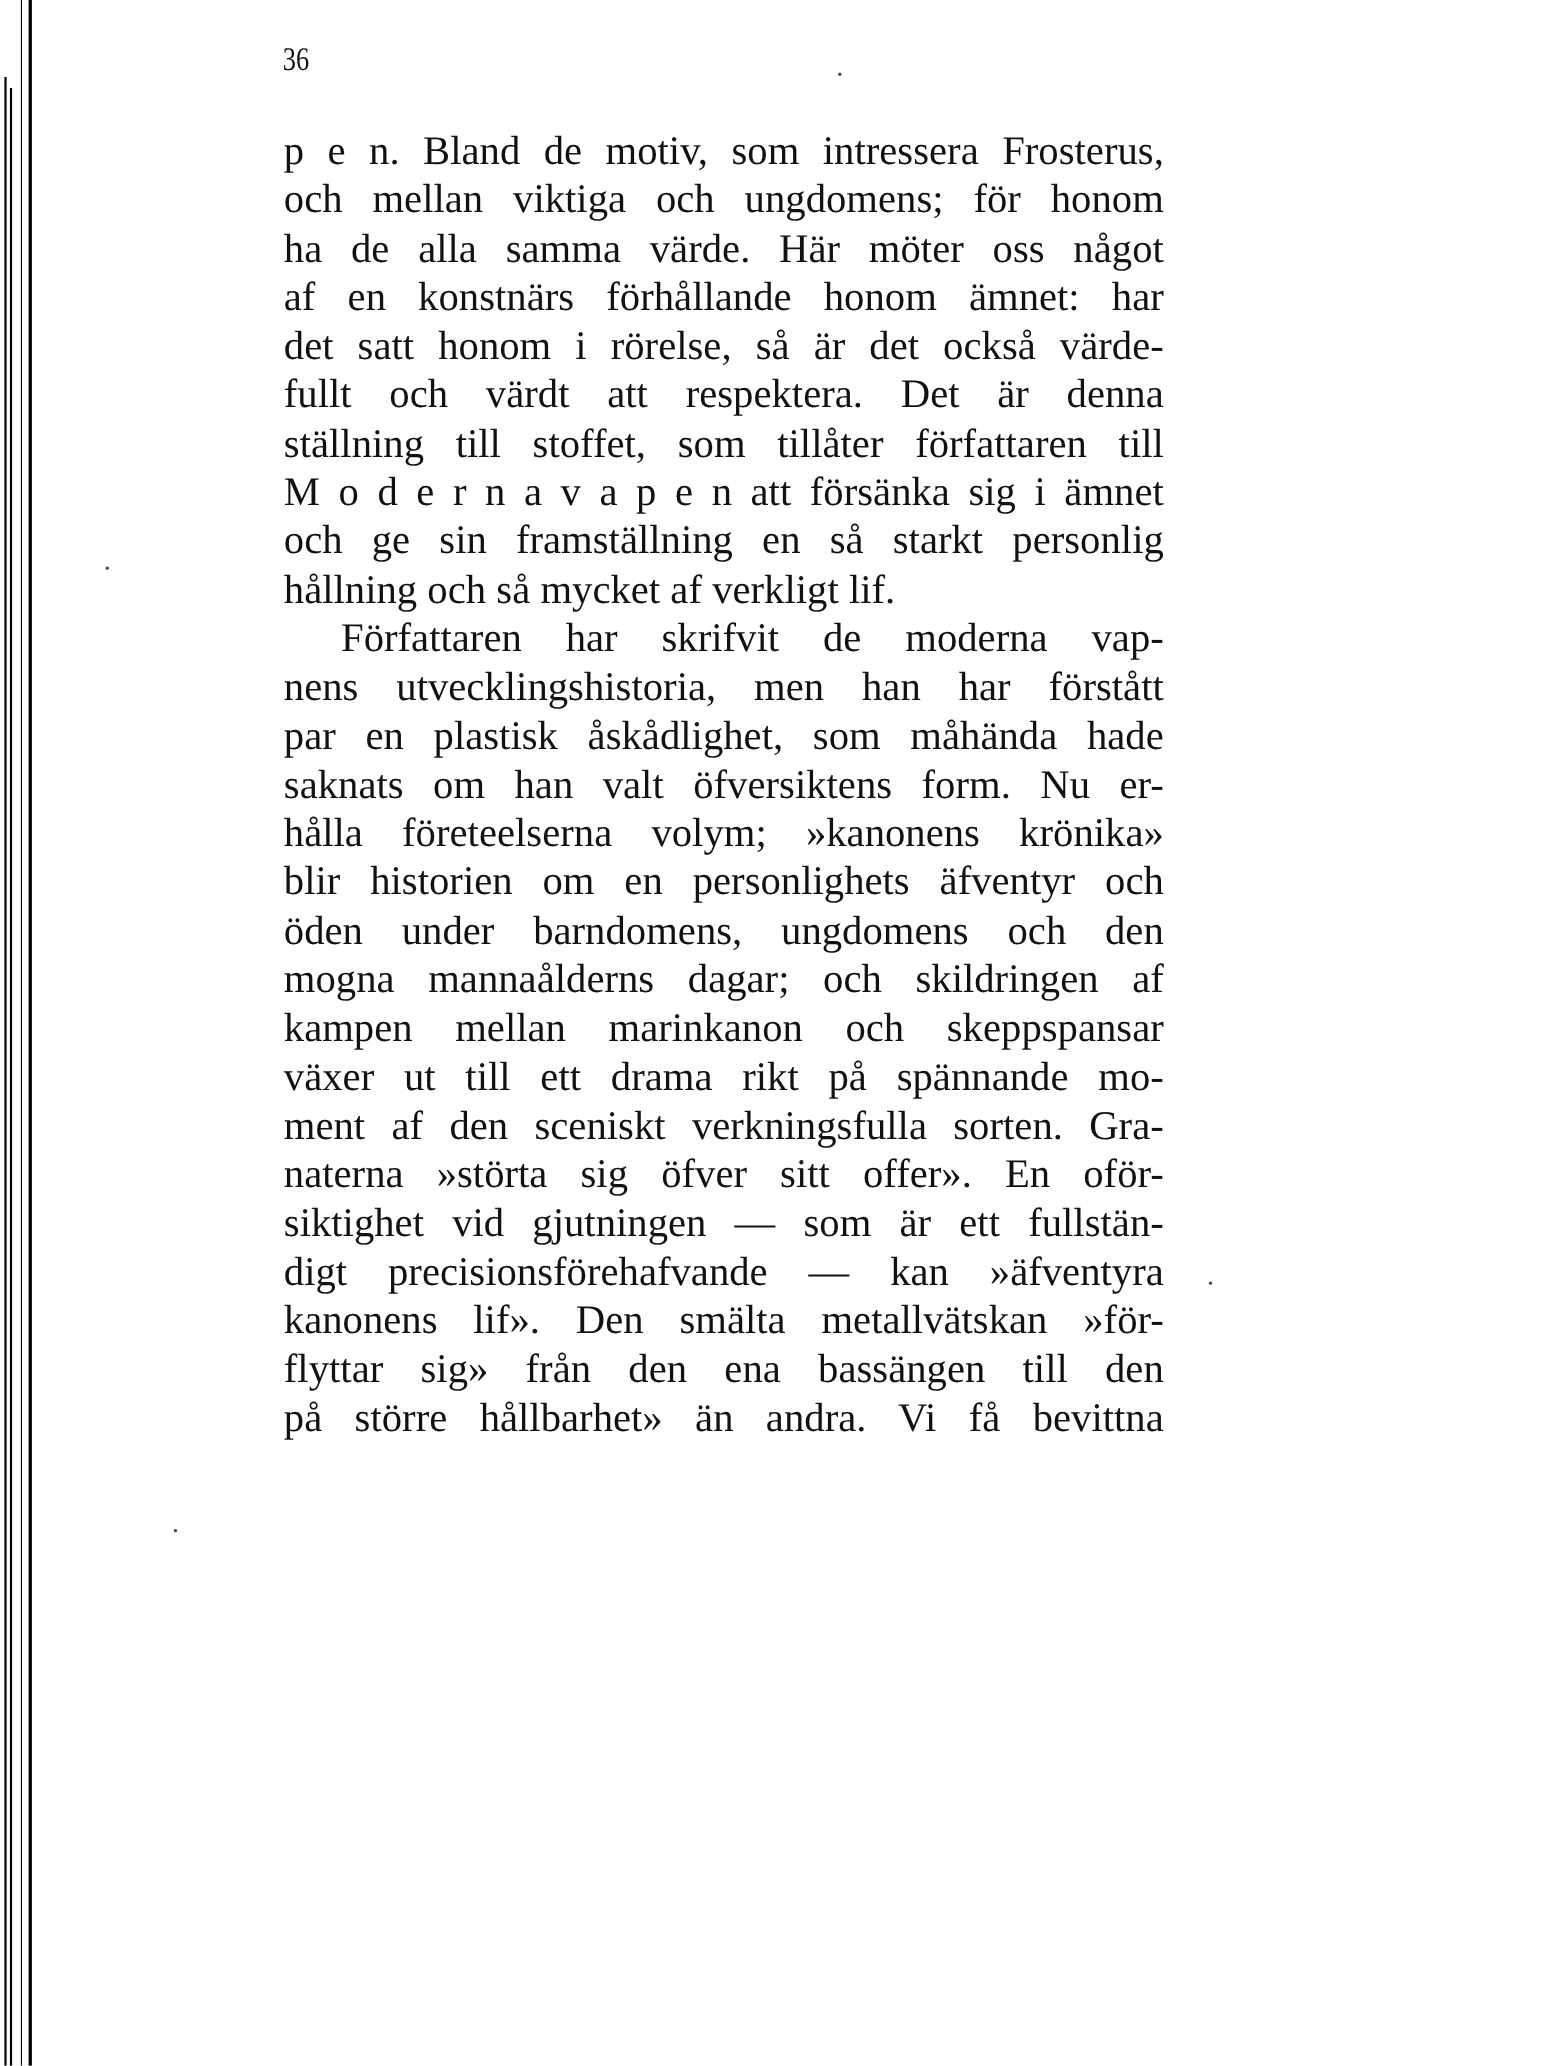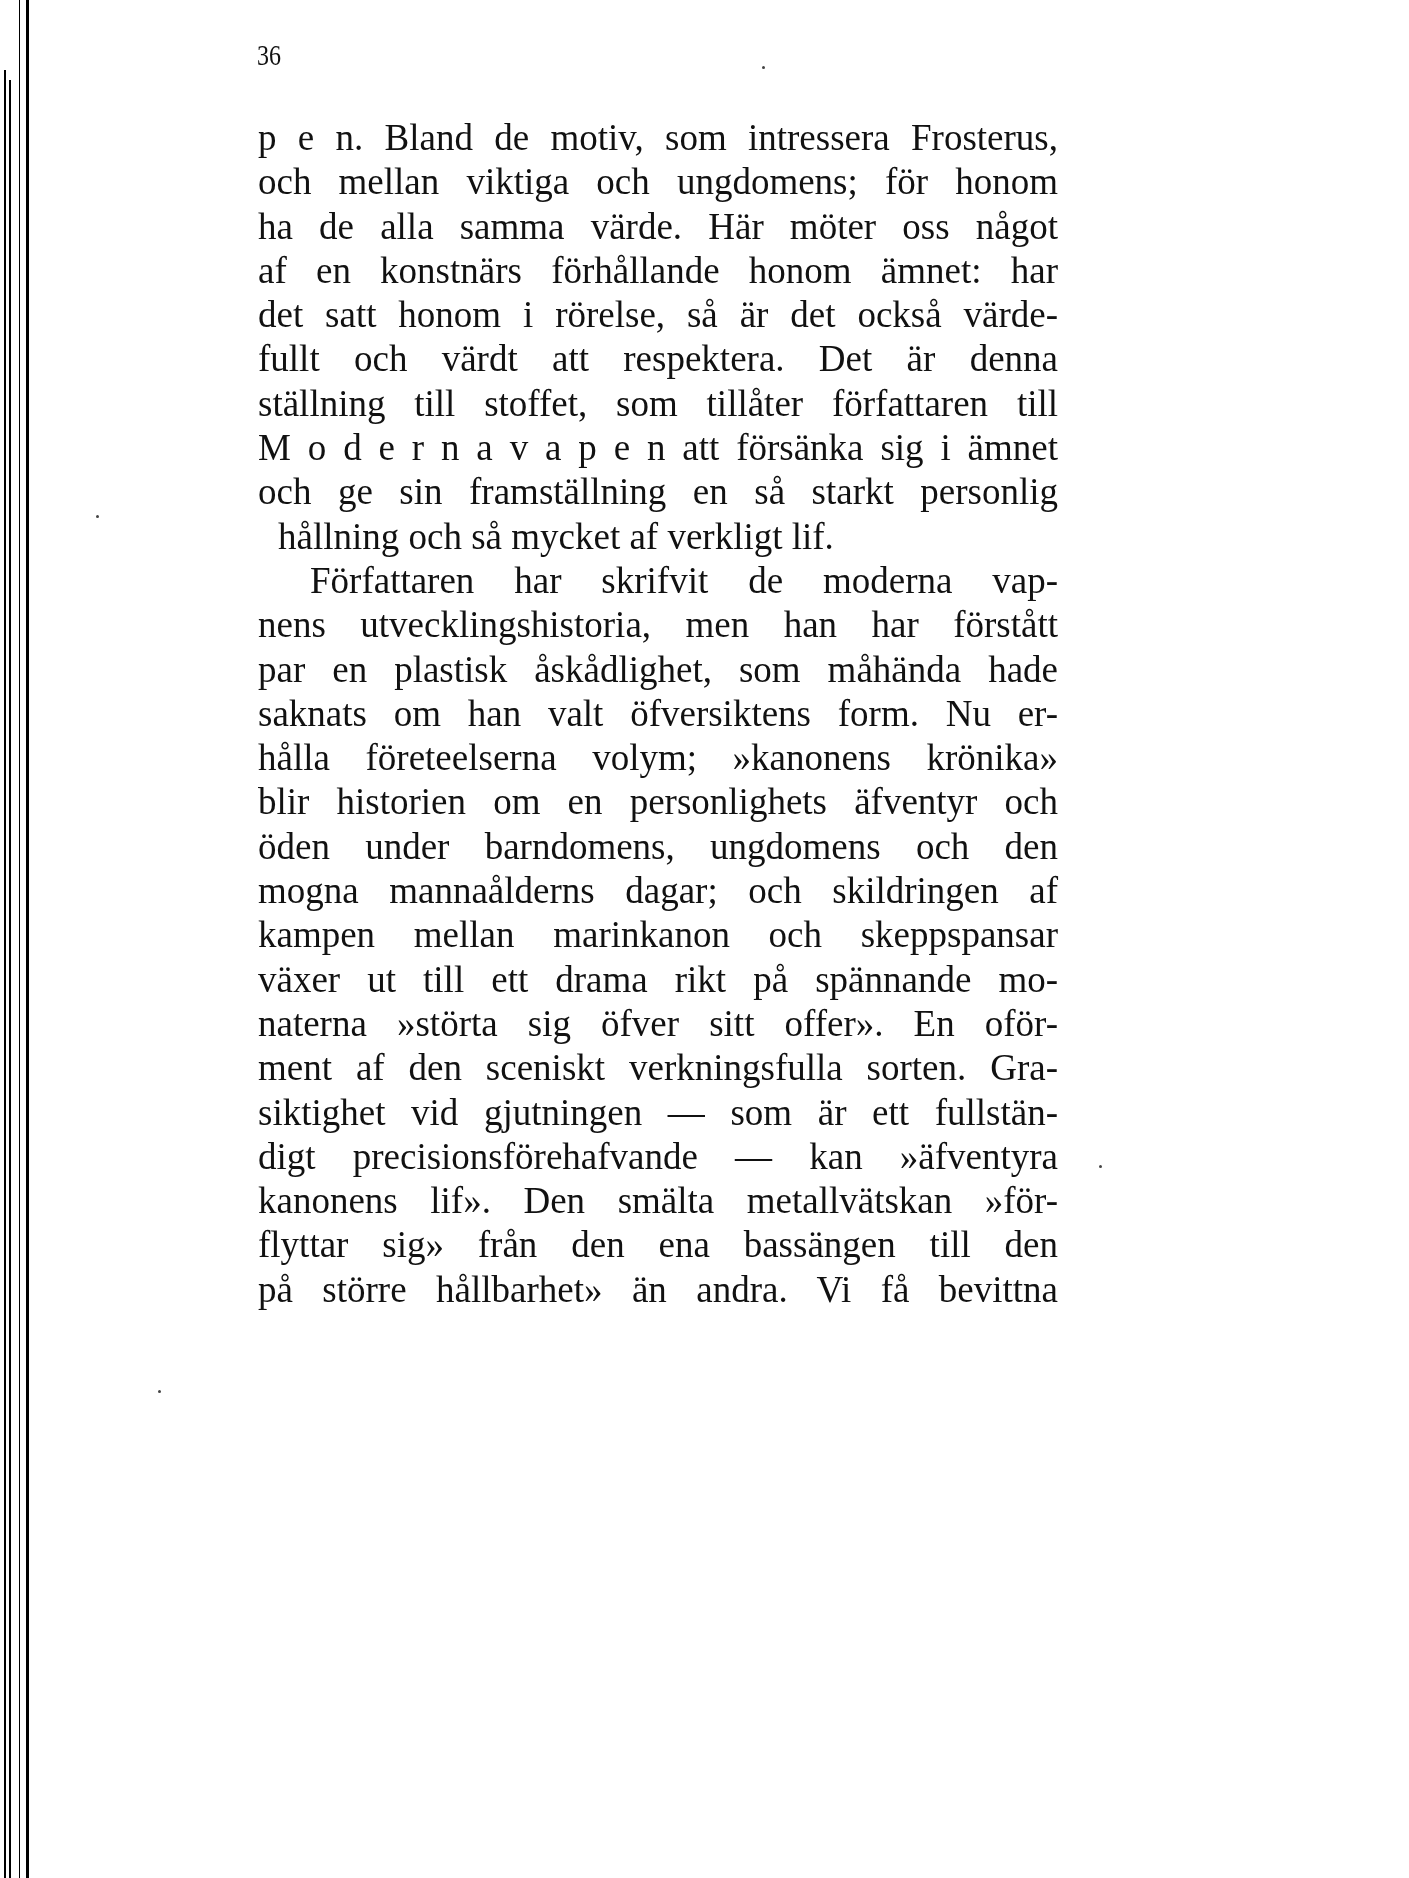--- a/index.html
+++ b/index.html
@@ -12,21 +12,21 @@
   }
   .text-block {
     position: absolute; left: 258px; top: 116px; width: 800px;
     font-family: Liberation Serif, serif;
     font-size: 37px; line-height: 44.3px; color: #111;
   }
   .line {
     display: block; white-space: nowrap; text-align: justify;
     text-align-last: justify; height: 44.3px; overflow: visible;
   }
-  .line.last { text-align-last: left; margin-left: 20px; }
+  .line.last { text-align-last: left; }
   .line.indent { padding-left: 52px; }
   .dot { position: absolute; width: 3px; height: 3px; background: #444; border-radius: 50%; }
 </style>
 </head>
 <body>
 
 <div class="binding" style="left:4px;width:2px;top:70px;"></div>
 <div class="binding" style="left:9px;width:2px;top:80px;"></div>
 <div class="binding" style="left:19px;width:1px;"></div>
 <div class="binding" style="left:26px;width:3px;"></div>
@@ -52,20 +52,20 @@
     <span class="line indent">Författaren har skrifvit de moderna vap-</span>
     <span class="line">nens utvecklingshistoria, men han har förstått</span>
     <span class="line">par en plastisk åskådlighet, som måhända hade</span>
     <span class="line">saknats om han valt öfversiktens form.  Nu er-</span>
     <span class="line">hålla företeelserna volym; »kanonens krönika»</span>
     <span class="line">blir historien om en personlighets äfventyr och</span>
     <span class="line">öden under barndomens, ungdomens och den</span>
     <span class="line">mogna mannaålderns dagar; och skildringen af</span>
     <span class="line">kampen mellan marinkanon och skeppspansar</span>
     <span class="line">växer ut till ett drama rikt på spännande mo-</span>
+    <span class="line">ment af den sceniskt verkningsfulla sorten.  Gra-</span>
     <span class="line">naterna »störta sig öfver sitt offer».  En oför-</span>
-    <span class="line">ment af den sceniskt verkningsfulla sorten.  Gra-</span>
     <span class="line">siktighet vid gjutningen — som är ett fullstän-</span>
     <span class="line">digt precisionsförehafvande — kan »äfventyra</span>
     <span class="line">kanonens lif».  Den smälta metallvätskan »för-</span>
     <span class="line">flyttar sig» från den ena bassängen till den</span>
     <span class="line">på större hållbarhet» än andra.  Vi få bevittna</span>
   </div>
 
 </body></html>

